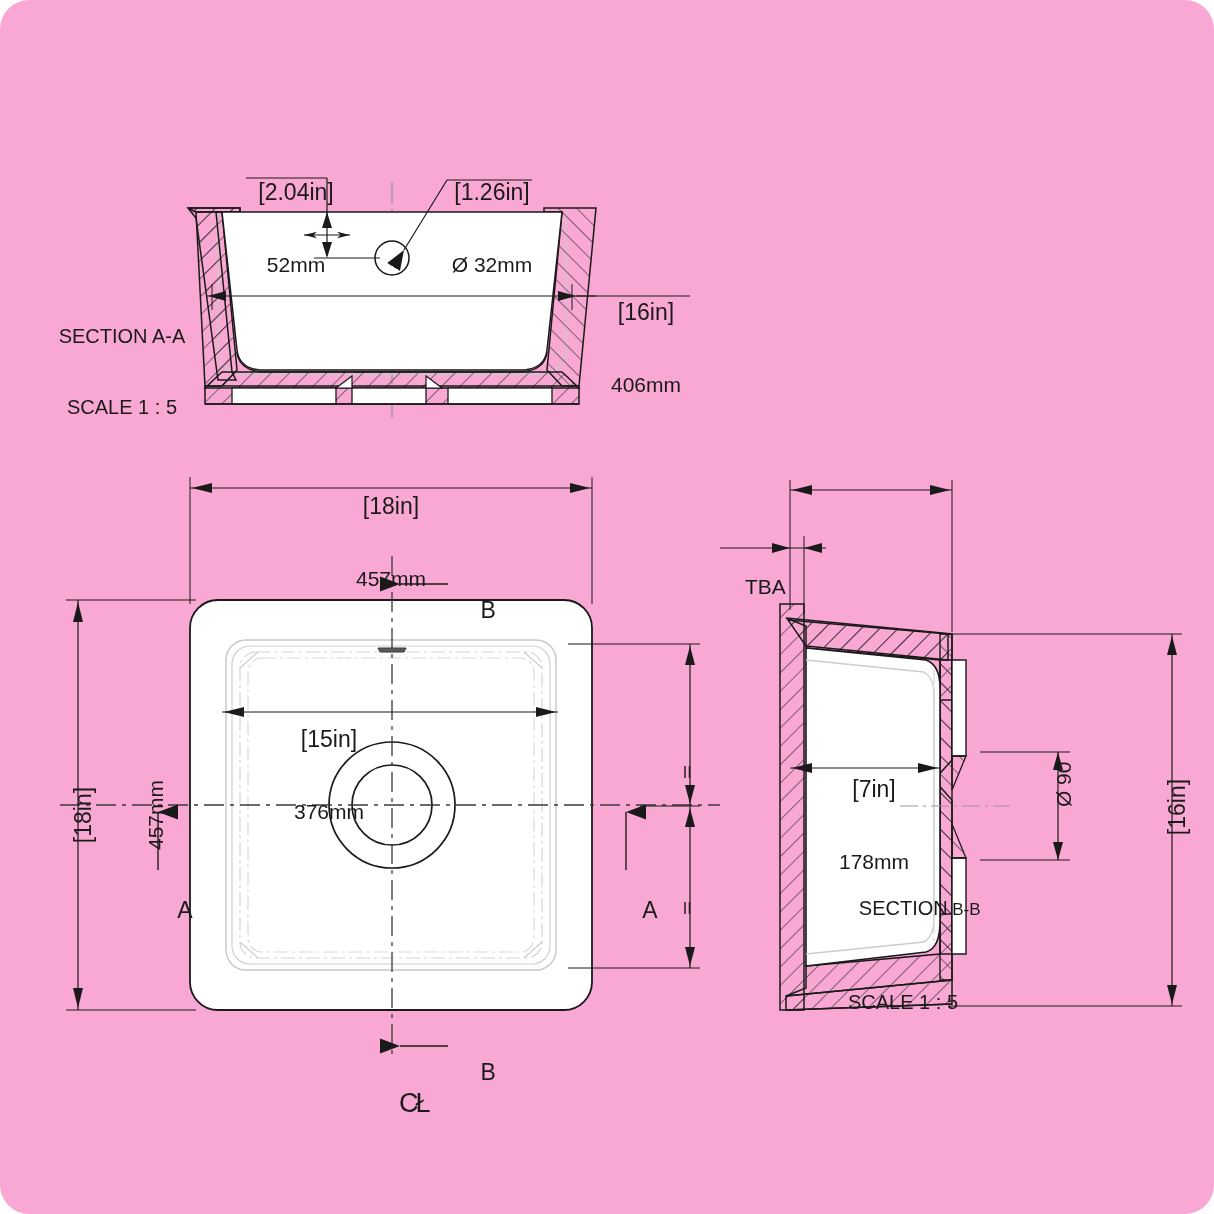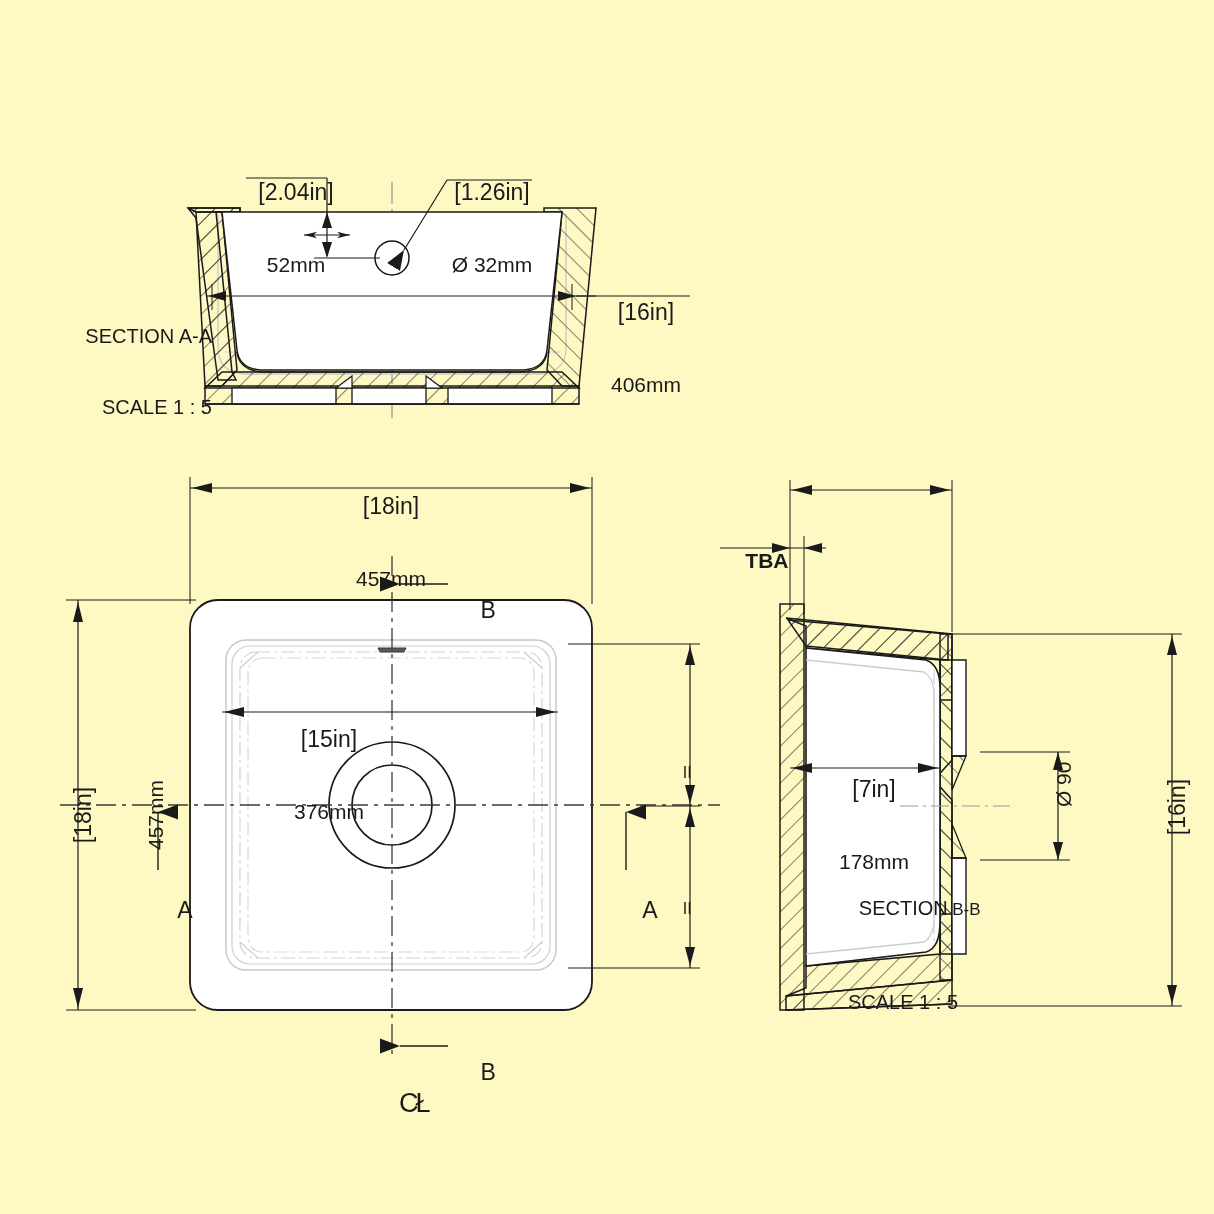--- a/index.html
+++ b/index.html
@@ -1,28 +1,28 @@
 <!DOCTYPE html>
 <html><head>
 <meta charset="utf-8">
 <style>
   html,body{margin:0;padding:0;background:#ffffff;}
   body{width:1214px;height:1214px;font-family:"Liberation Sans",sans-serif;}
-  #sheet{position:relative;width:1214px;height:1214px;background:#fef9c3;overflow:hidden;}
+  #sheet{position:relative;width:1214px;height:1214px;background:#f9a8d4;overflow:hidden;border-radius:29px;}
   svg{display:block;}
   .lbl{position:absolute;color:#1a1a1a;white-space:pre;line-height:1.12;}
   .dim{font-size:21px;text-align:center;}
   .dim .top{display:block;}
   .dim .bot{display:block;}
   .brk{font-size:23px;}
   .note{font-size:20px;line-height:1.18;}
   .letter{font-size:23px;}
   .small{font-size:16px;}
   .rot90{transform-origin:0 0;transform:rotate(-90deg);}
-  .ctr{text-align:right;}
+  .ctr{text-align:center;}
 </style>
 </head>
 <body>
 
 <div id="sheet">
 
   <svg width="1214" height="1214" viewBox="0 0 1214 1214">
     <defs>
       <marker id="arrL" markerWidth="14" markerHeight="9" refX="13" refY="4.5" orient="auto" markerUnits="userSpaceOnUse">
         <path d="M13,4.5 L0,1.2 L3.5,4.5 L0,7.8 Z" fill="#1a1a1a"></path>
@@ -262,21 +262,21 @@
   </div>
   <div class="lbl small" style="left:665px;top:882px;">
     <span>II</span>
   </div>
 
   <div class="lbl" style="left:381px;top:1058px;font-size:27px;letter-spacing:-3px;">
     <span>CŁ</span>
   </div>
 
 
-  <div class="lbl dim" style="left:722px;top:525px;width:60px;text-align:right;font-weight:bold;">
+  <div class="lbl dim" style="left:722px;top:551px;width:60px;text-align:right;">
     <span>TBA</span>
   </div>
 
   <div class="lbl dim" style="left:803px;top:730px;width:142px;">
     <span class="brk top">[7in]</span>
     <span class="bot">178mm</span>
   </div>
 
   <div class="lbl dim rot90" style="left:1028px;top:856px;width:120px;text-align:center;">
     <span>Ø 90</span>

